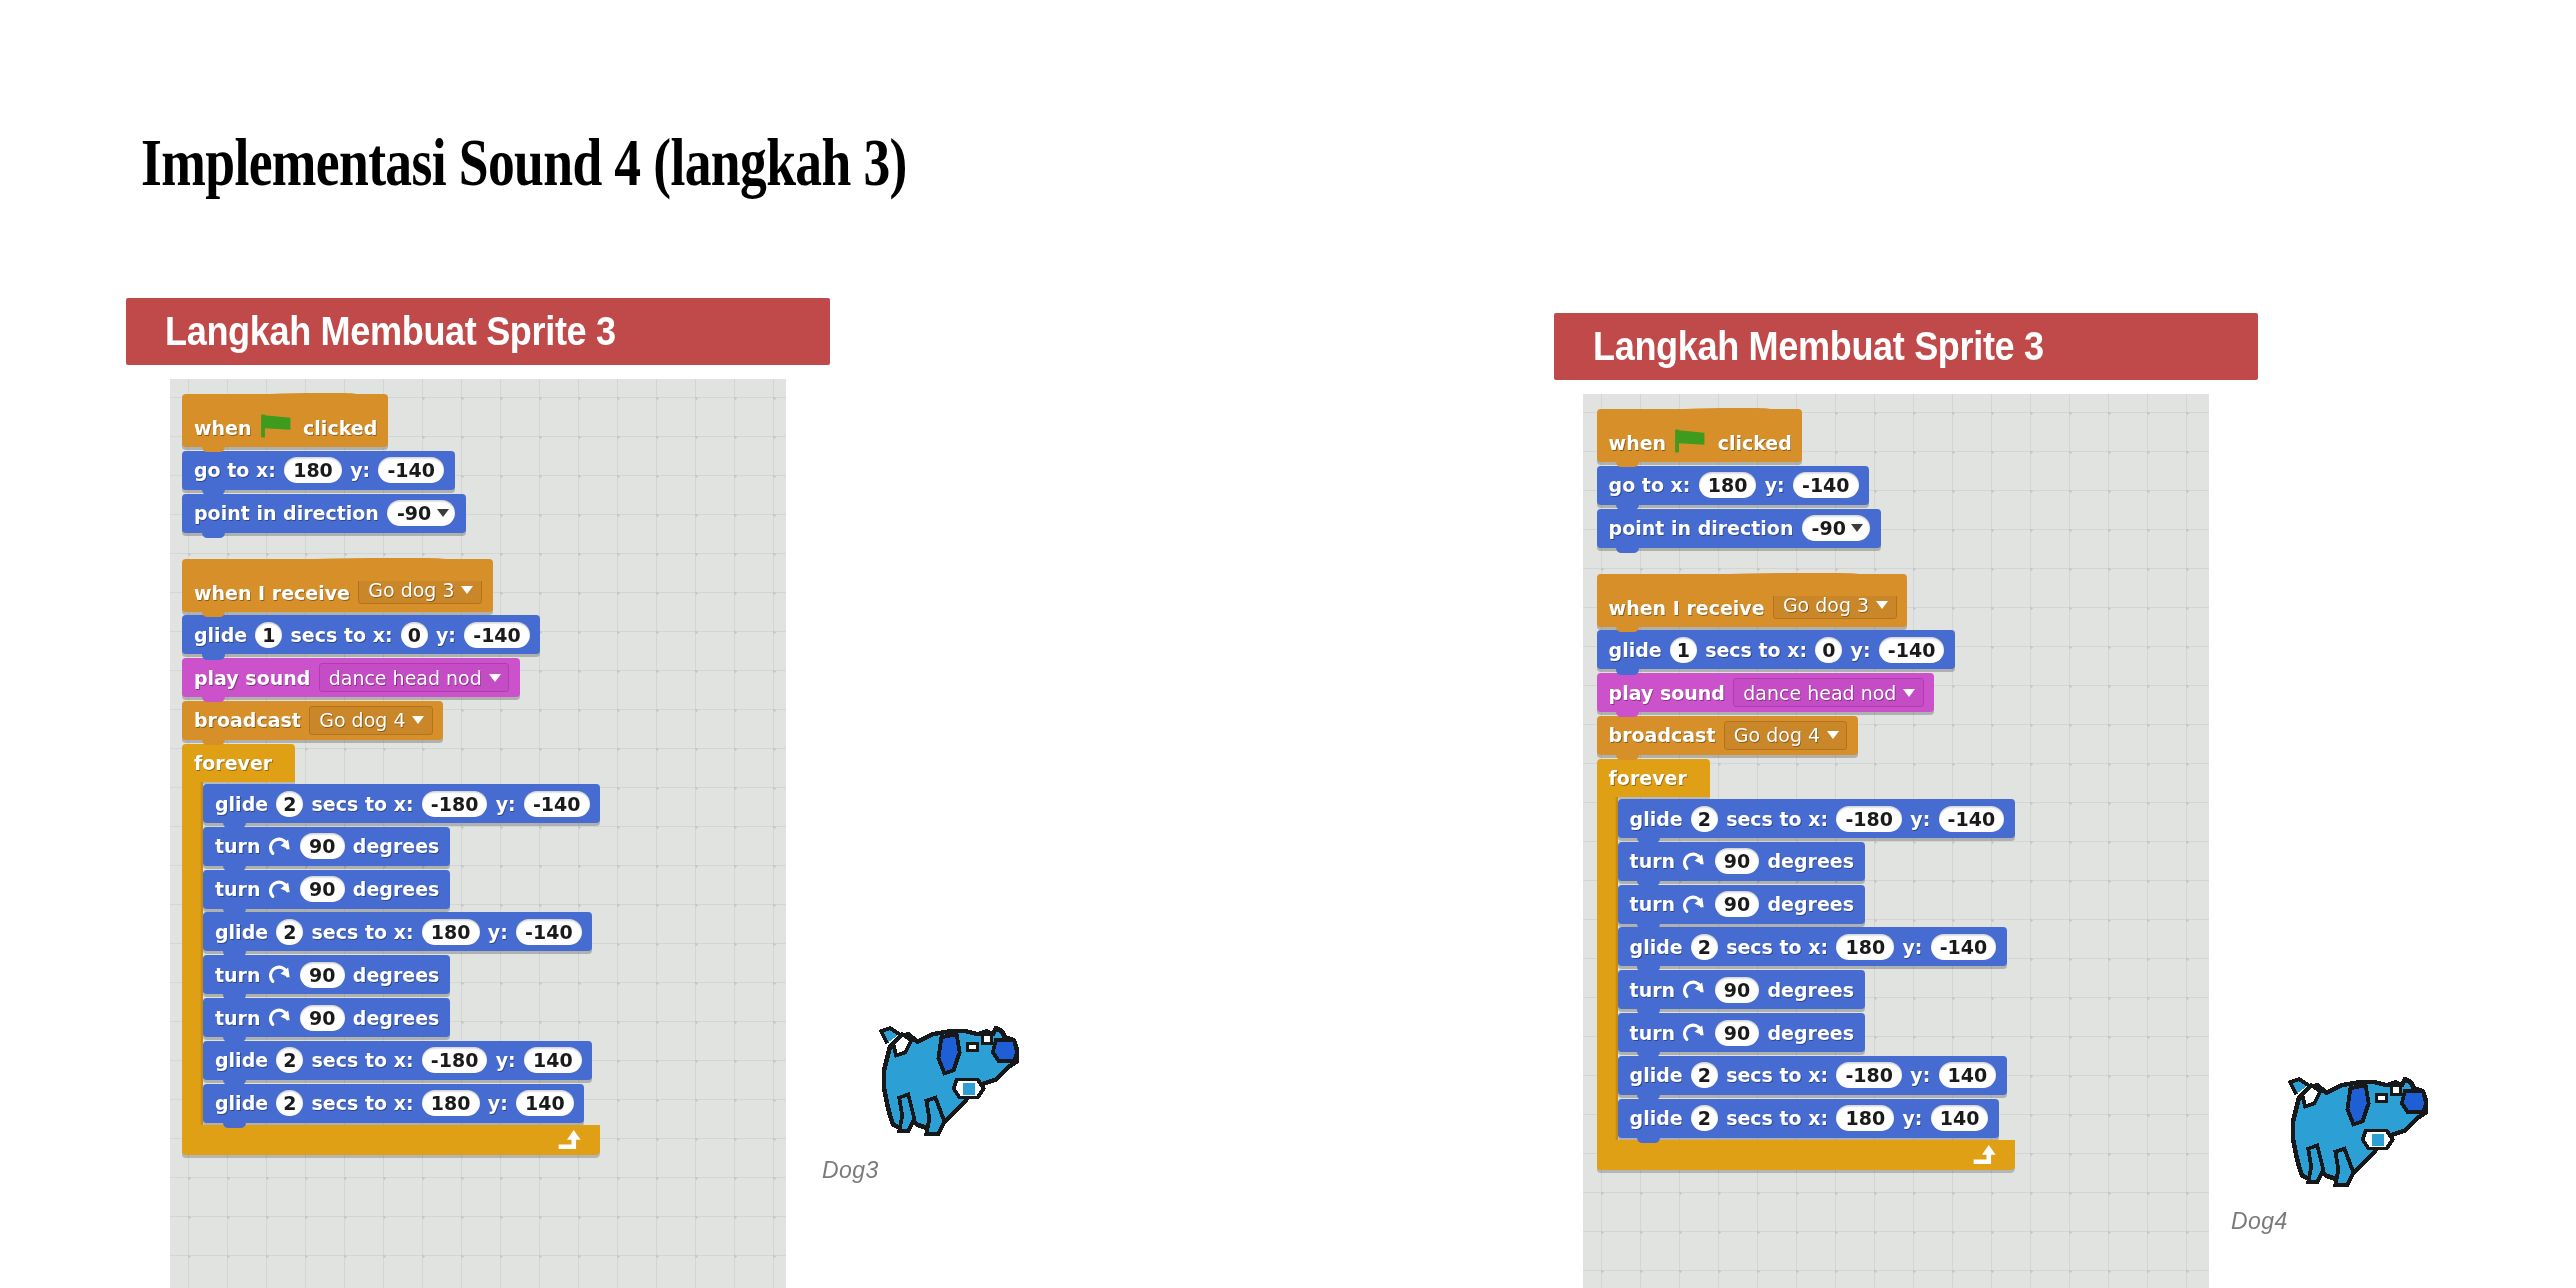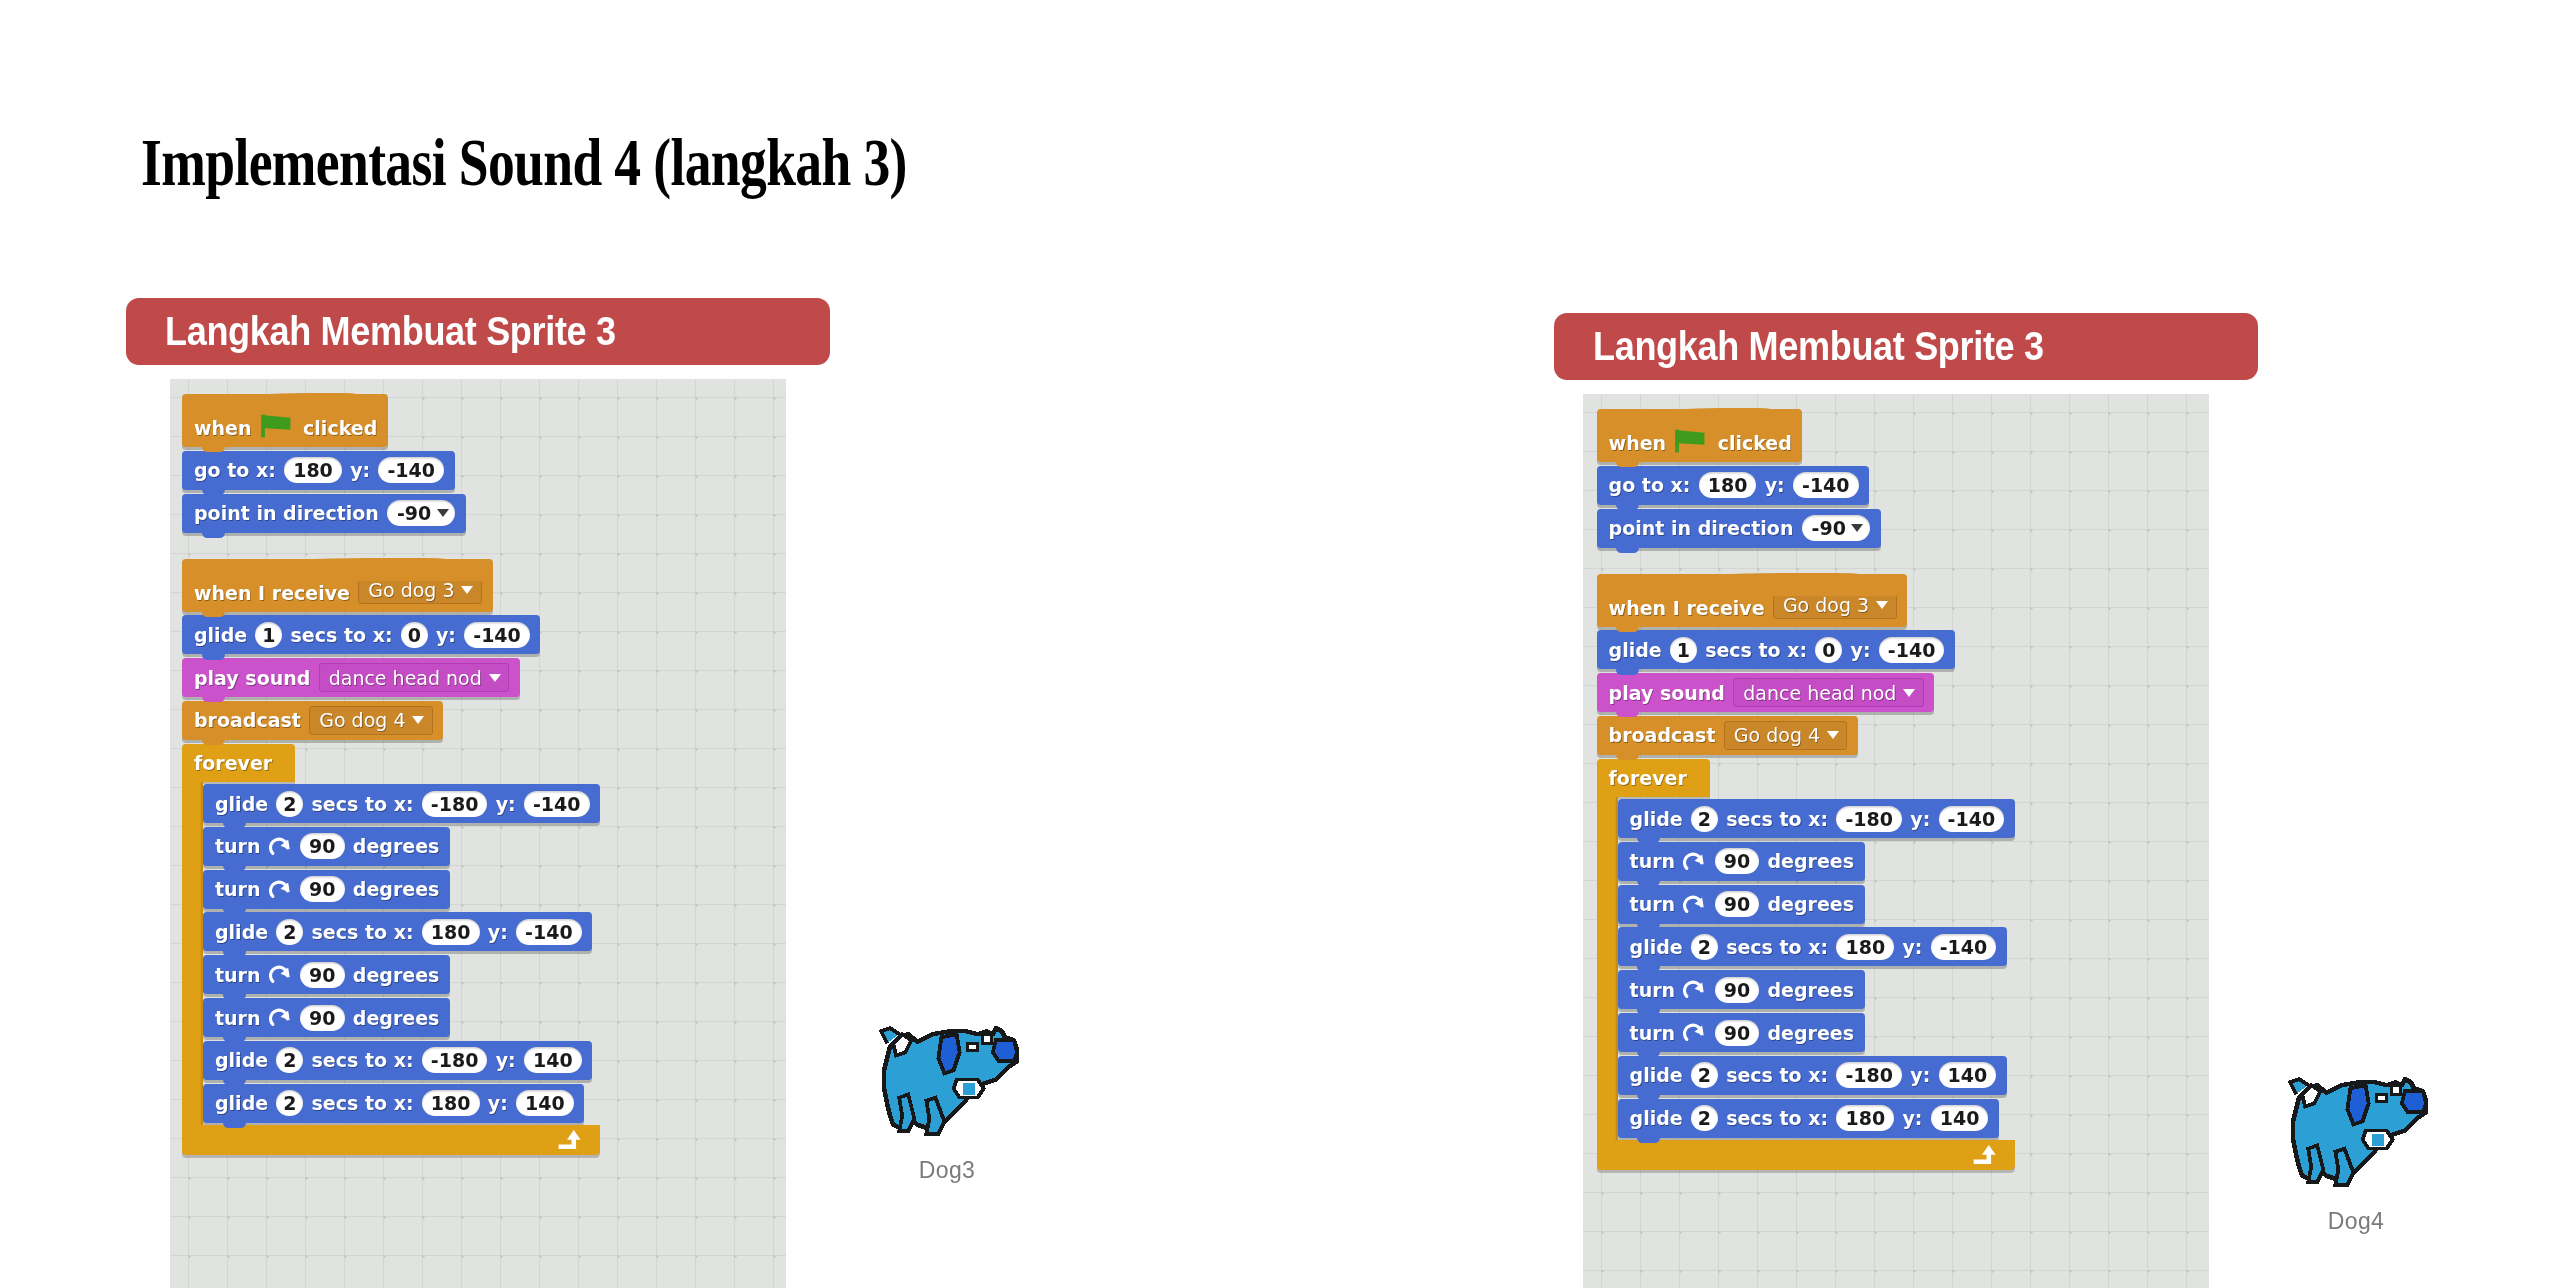--- a/index.html
+++ b/index.html
@@ -32,21 +32,21 @@
   }
 
   
   .panel { position: absolute; top: 0; }
   .panel-left  { left: 0; }
   .panel-right { left: 1413px; }
 
   .panel-header {
     position: absolute;
     background: #C04A4A;
-    border-radius: 13px;
+    border-radius: 2px;
     color: #ffffff;
     font-family: "Liberation Sans", sans-serif;
     font-weight: bold;
     font-size: 41px;
     line-height: 1;
     display: flex;
     align-items: center;
     padding-left: 39px;
     box-sizing: border-box;
     letter-spacing: -0.4px;
@@ -220,21 +220,21 @@
   .loop-arrow { display:inline-block; width: 26px; height: 19.7px; }
 
   .stack { display: flex; flex-direction: column; align-items: flex-start; gap: 3.8px; }
   .stack-gap { height: 26px; }
 
   .script { position: absolute; }
   .script-left-a  { left: 12px; top: 15px; }
   .script-right-a { left: 13.6px; top: 15px; }
 
   
-  .sprite-wrap { position: absolute; text-align: center; }
+  .sprite-wrap { position: absolute; text-align: left; font-style: italic; }
   .sprite-left  { left: 822px; top: 1013px; width: 250px; }
   .sprite-right { left: 2231px; top: 1064px; width: 250px; }
   .sprite-label {
     margin-top: 7.6px;
     font-family: "Liberation Sans", sans-serif;
     font-size: 23px;
     color: #7a7a7a;
     letter-spacing: 0.4px;
   }
   .dog-svg { display: block; margin: 0 auto; }

